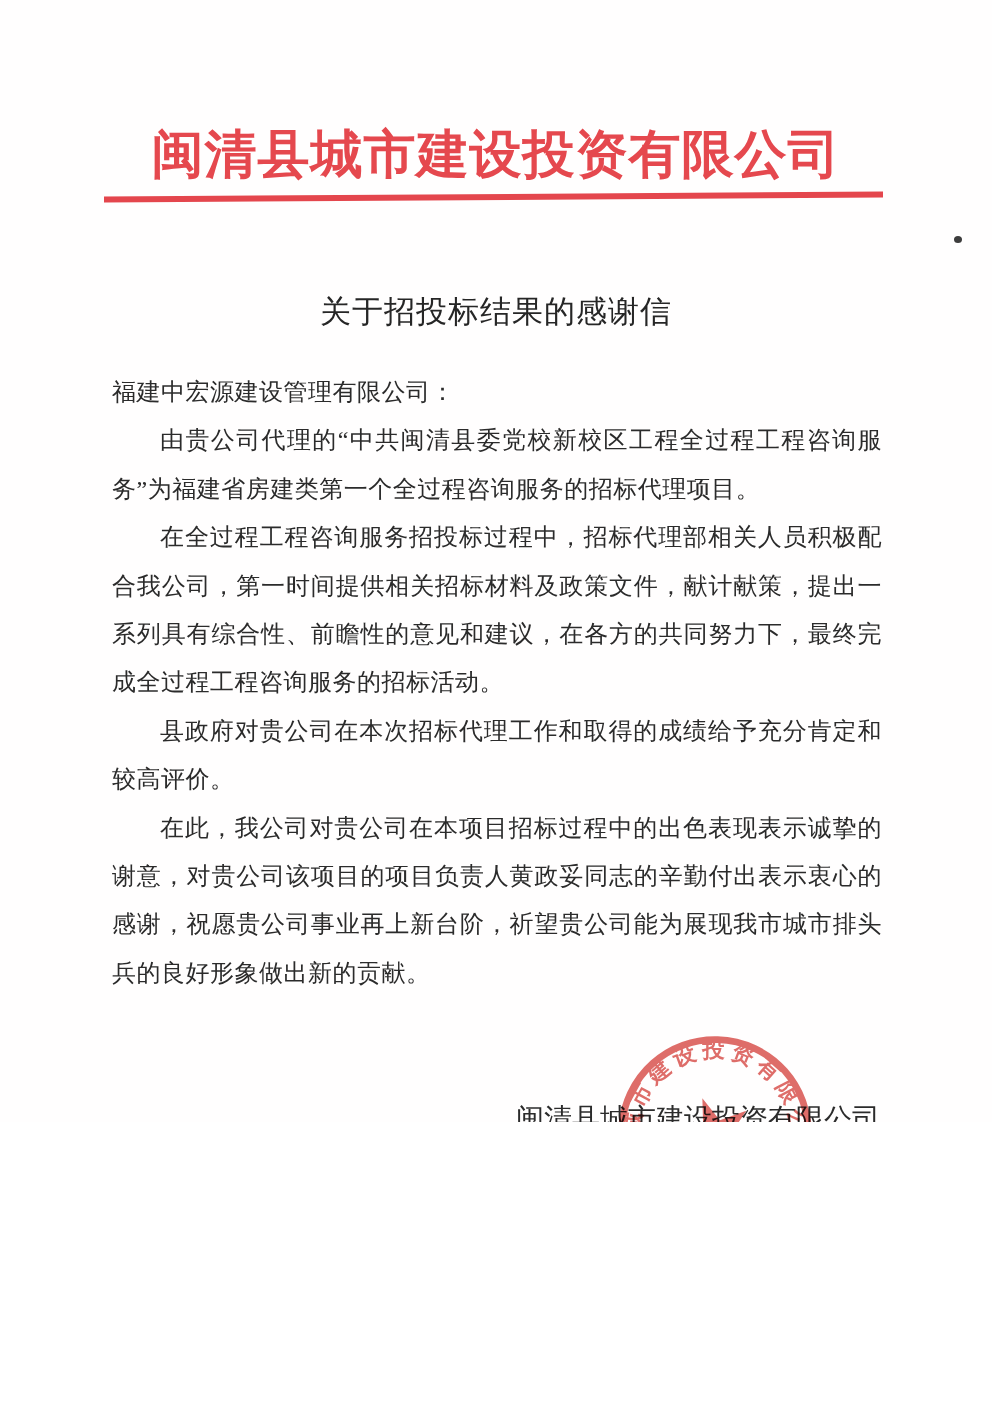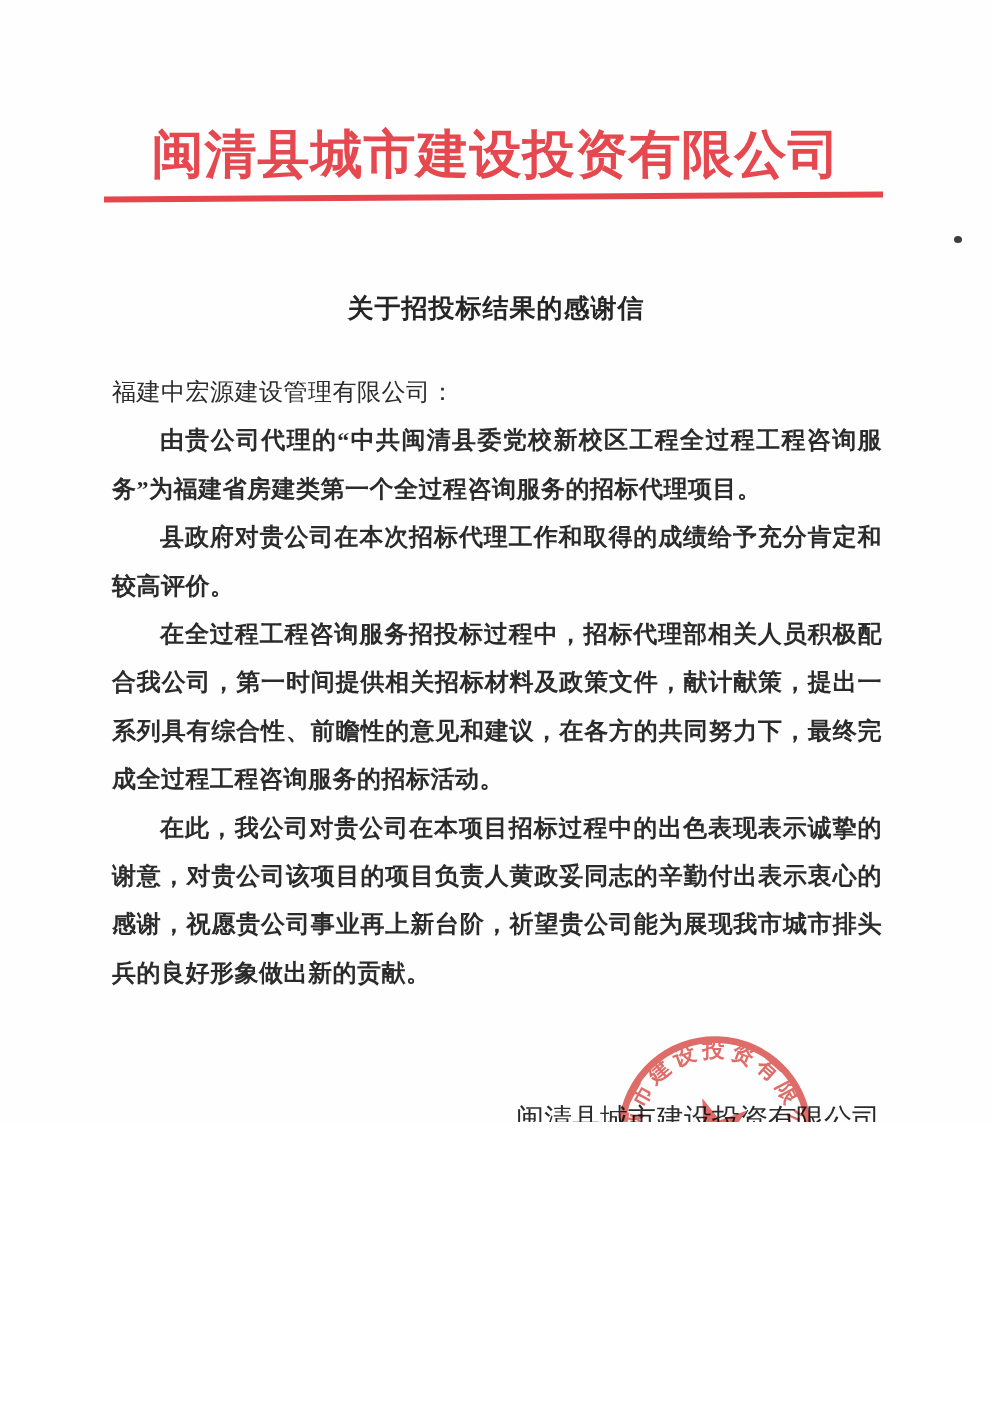--- a/index.html
+++ b/index.html
@@ -23,35 +23,35 @@
   .letterhead-rule{
     position:absolute;top:194px;left:104px;
     width:779px;height:6px;
     background:#e4464d;
     transform:rotate(-0.35deg);
   }
   
   .title{
     position:absolute;top:291px;left:0;right:0;margin:0;
     text-align:center;
-    font-size:26px;font-weight:bold;
+    font-size:31px;font-weight:normal;
     letter-spacing:1px;
     color:#262626;
     font-family:"Liberation Sans","DejaVu Sans",sans-serif;
   }
   
   .body-text{
     position:absolute;top:368px;left:112px;width:770px;
     font-size:24px;line-height:48.4px;
     letter-spacing:0.5px;
     text-align:justify;text-justify:inter-ideograph;
     color:#2b2b2b;
   }
   .body-text p{margin:0;}
-  .body-text p.para{text-indent:2em;font-weight:bold;}
+  .body-text p.para{text-indent:2em;}
   
   .signature{
     position:absolute;top:1100px;right:112px;
     text-align:center;
     font-size:28px;color:#2b2b2b;
   }
   .sig-company{letter-spacing:0;}
   .sig-date{margin-top:4px;letter-spacing:1px;text-align:right;}
   
   .seal{
@@ -86,22 +86,22 @@
 <div class="page">
 
   <div class="letterhead">闽清县城市建设投资有限公司</div>
   <div class="letterhead-rule"></div>
 
   <h1 class="title">关于招投标结果的感谢信</h1>
 
   <main class="body-text">
     <p class="salutation">福建中宏源建设管理有限公司：</p>
     <p class="para">由贵公司代理的“中共闽清县委党校新校区工程全过程工程咨询服务”为福建省房建类第一个全过程咨询服务的招标代理项目。</p>
+    <p class="para">在全过程工程咨询服务招投标过程中，招标代理部相关人员积极配合我公司，第一时间提供相关招标材料及政策文件，献计献策，提出一系列具有综合性、前瞻性的意见和建议，在各方的共同努力下，最终完成全过程工程咨询服务的招标活动。</p>
     <p class="para">县政府对贵公司在本次招标代理工作和取得的成绩给予充分肯定和较高评价。</p>
-    <p class="para">在全过程工程咨询服务招投标过程中，招标代理部相关人员积极配合我公司，第一时间提供相关招标材料及政策文件，献计献策，提出一系列具有综合性、前瞻性的意见和建议，在各方的共同努力下，最终完成全过程工程咨询服务的招标活动。</p>
     <p class="para">在此，我公司对贵公司在本项目招标过程中的出色表现表示诚挚的谢意，对贵公司该项目的项目负责人黄政妥同志的辛勤付出表示衷心的感谢，祝愿贵公司事业再上新台阶，祈望贵公司能为展现我市城市排头兵的良好形象做出新的贡献。</p>
   </main>
 
   <div class="signature">
     <div class="sig-company">闽清县城市建设投资有限公司</div>
     <div class="sig-date">2019 年 7 月 20 日</div>
   </div>
 
   <svg class="seal" viewBox="0 0 220 220" aria-hidden="true">
     <g transform="rotate(-20 110 110)">

